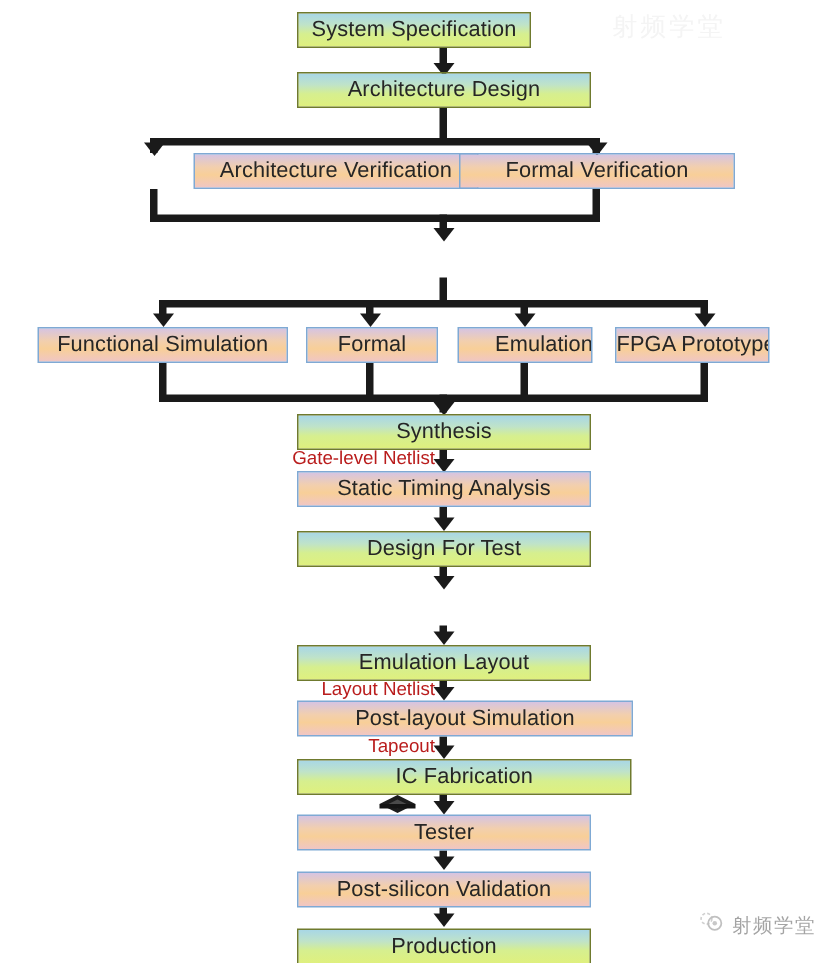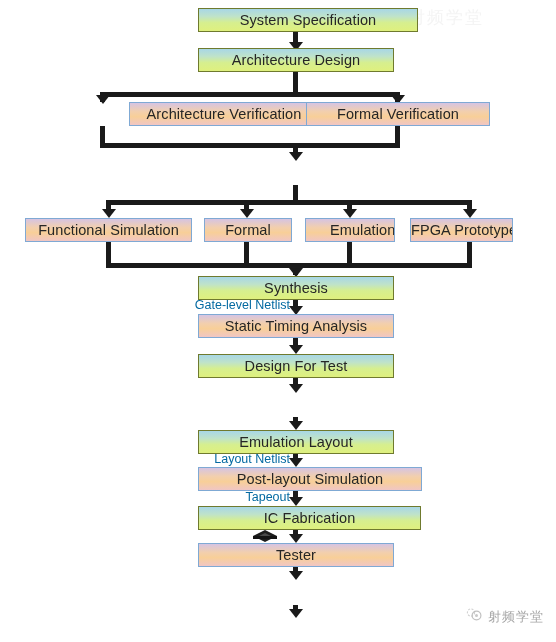--- a/index.html
+++ b/index.html
@@ -70,21 +70,21 @@
     border-left: 7px solid transparent;
     border-right: 7px solid transparent;
     border-top: 9px solid #1a1a1a;
     z-index: 3;
   }
 
   
   .edge-label {
     position: absolute;
     font-size: 12.5px;
-    color: #0369a1;
+    color: #b91c1c;
     white-space: nowrap;
     text-align: right;
     z-index: 5;
   }
 
   
   .chip-icon {
     position: absolute;
     z-index: 6;
   }
@@ -184,35 +184,37 @@
       <rect x="1" y="7" width="24" height="3" fill="#141414"></rect>
     </svg>
   </div>
 
   <div class="vline" style="left:293px; top:567px; height:9px;"></div>
   <div class="arrow" style="left:289px; top:571px;"></div>
 
   <div class="vline" style="left:293px; top:605px; height:9px;"></div>
   <div class="arrow" style="left:289px; top:609px;"></div>
 
-  <div class="node green" style="left:198px; top:8px;   width:220px;">System Specification</div>
+  <div class="node green" style="left:198px; top:8px;   width:156px;">System Specification</div>
   <div class="node green" style="left:198px; top:48px;  width:196px;">Architecture Design</div>
   <div class="node orange" style="left:100px; top:102px; width:190px;margin-left:29px;">Architecture Verification</div>
   <div class="node orange" style="left:306px; top:102px; width:184px;">Formal Verification</div>
   <div class="node orange" style="left:25px;  top:218px; width:167px;">Functional Simulation</div>
   <div class="node orange" style="left:204px; top:218px; width:88px;">Formal</div>
   <div class="node orange" style="left:305px; top:218px; width:90px;padding-left:24px;">Emulation</div>
   <div class="node orange" style="left:410px; top:218px; width:103px;">FPGA Prototype</div>
   <div class="node green" style="left:198px; top:276px; width:196px;">Synthesis</div>
   <div class="node orange" style="left:198px; top:314px; width:196px;">Static Timing Analysis</div>
   <div class="node green" style="left:198px; top:354px; width:196px;">Design For Test</div>
   <div class="node green" style="left:198px; top:430px; width:196px;">Emulation Layout</div>
   <div class="node orange" style="left:198px; top:467px; width:224px;">Post-layout Simulation</div>
   <div class="node green" style="left:198px; top:506px; width:223px;">IC Fabrication</div>
   <div class="node orange" style="left:198px; top:543px; width:196px;">Tester</div>
+  <div class="node orange" style="left:198px; top:581px; width:196px;">Post-silicon Validation</div>
+  <div class="node green" style="left:198px; top:619px; width:196px;">Production</div>
 
   <div class="edge-label" style="left:182px; top:298px; width:108px;">Gate-level Netlist</div>
   <div class="edge-label" style="left:188px; top:452px; width:102px;">Layout Netlist</div>
   <div class="edge-label" style="left:213px; top:490px; width:77px;">Tapeout</div>
 
   <div class="watermark" style="left:466px; top:607px;">
     <span>
       <svg width="17" height="15" viewBox="0 0 17 15">
         <circle cx="5" cy="5.5" r="3.6" fill="none" stroke="#b4b4b4" stroke-width="1.1" stroke-dasharray="2 1.4"></circle>
         <circle cx="10.5" cy="8.5" r="4.4" fill="none" stroke="#9a9a9a" stroke-width="1.2"></circle>

